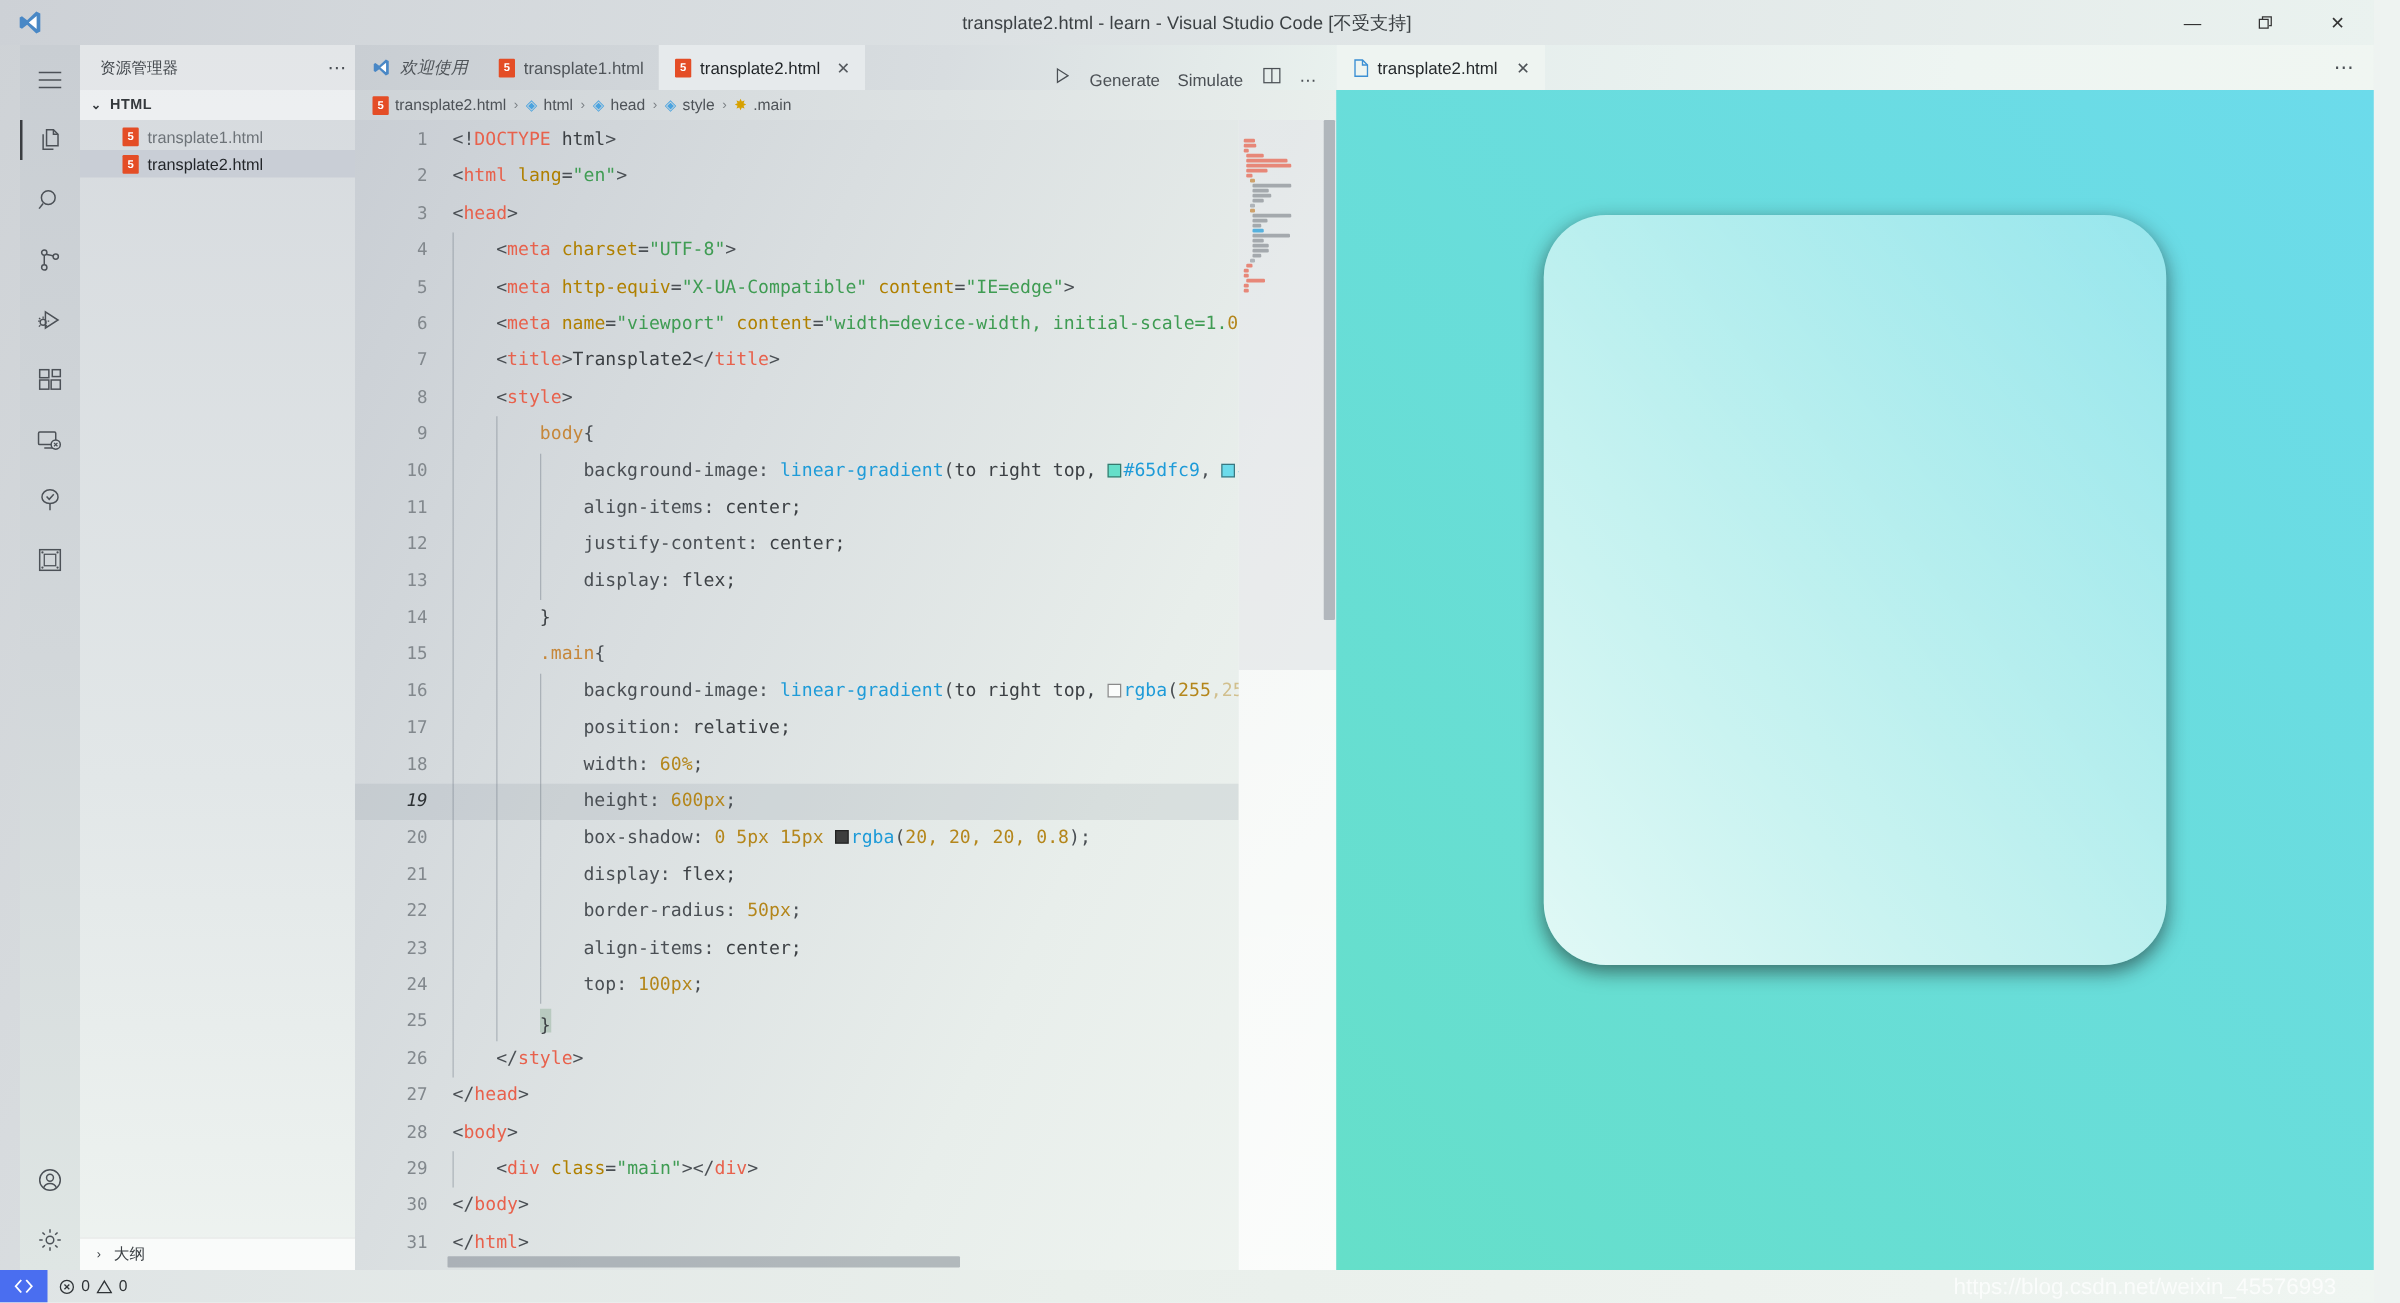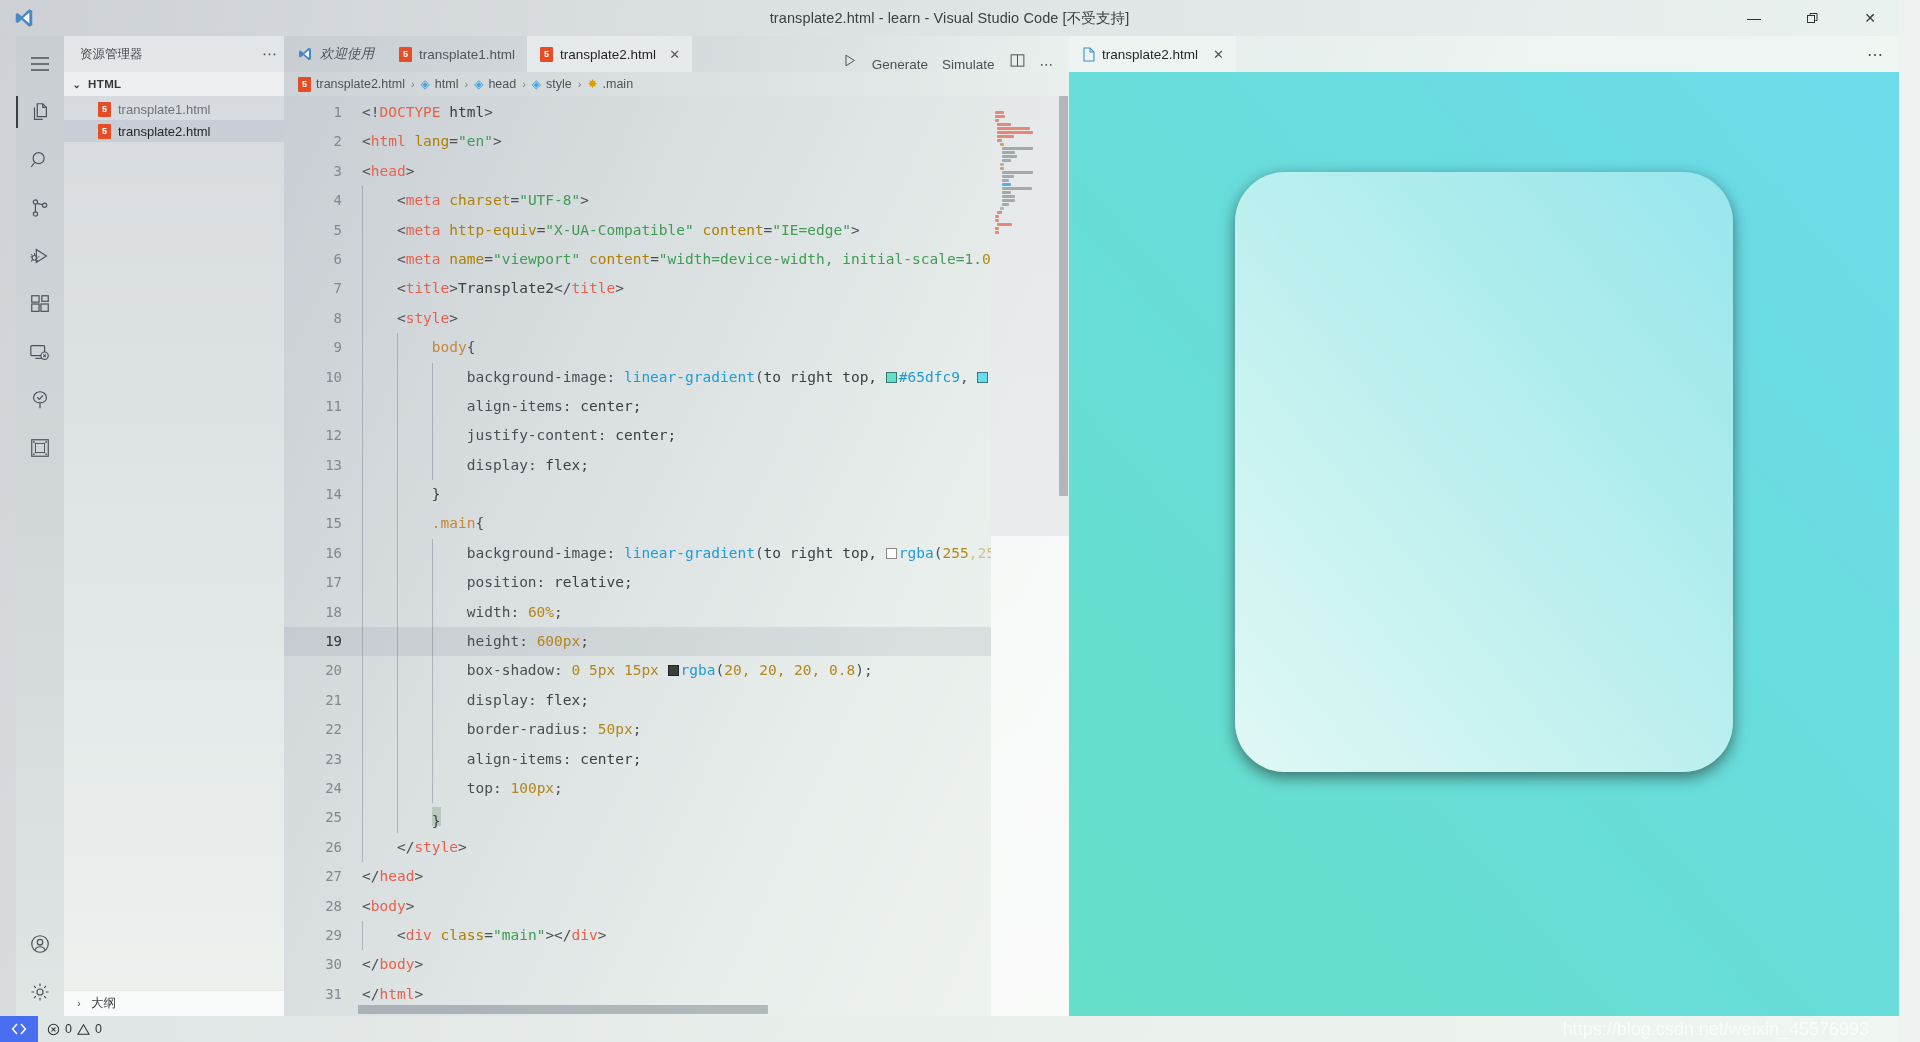--- a/index.html
+++ b/index.html
@@ -154,21 +154,21 @@
   }
   .ln {
     display: block; height: 29.4px; position: relative;
     padding-left: 78px;
   }
   .ln.highlight { background: rgba(140,150,160,.18); }
   .ln .num {
     position: absolute; left: 0; width: 58px; text-align: right;
     color: #82888d; font-size: 14px;
   }
-  .ln.highlight .num { color: #2d3134; }
+  .ln.highlight .num { color: #2d3134; font-style: italic; }
   
   .ln .guide {
     position: absolute; top: 0; bottom: 0; width: 1px;
     background: rgba(110,120,130,.42);
   }
   .tok-tag   { color: #e8614c; }
   .tok-attr  { color: #b08000; }
   .tok-str   { color: #3f9c53; }
   .tok-plain { color: #3c4044; }
   .tok-prop  { color: #4a4f54; }

